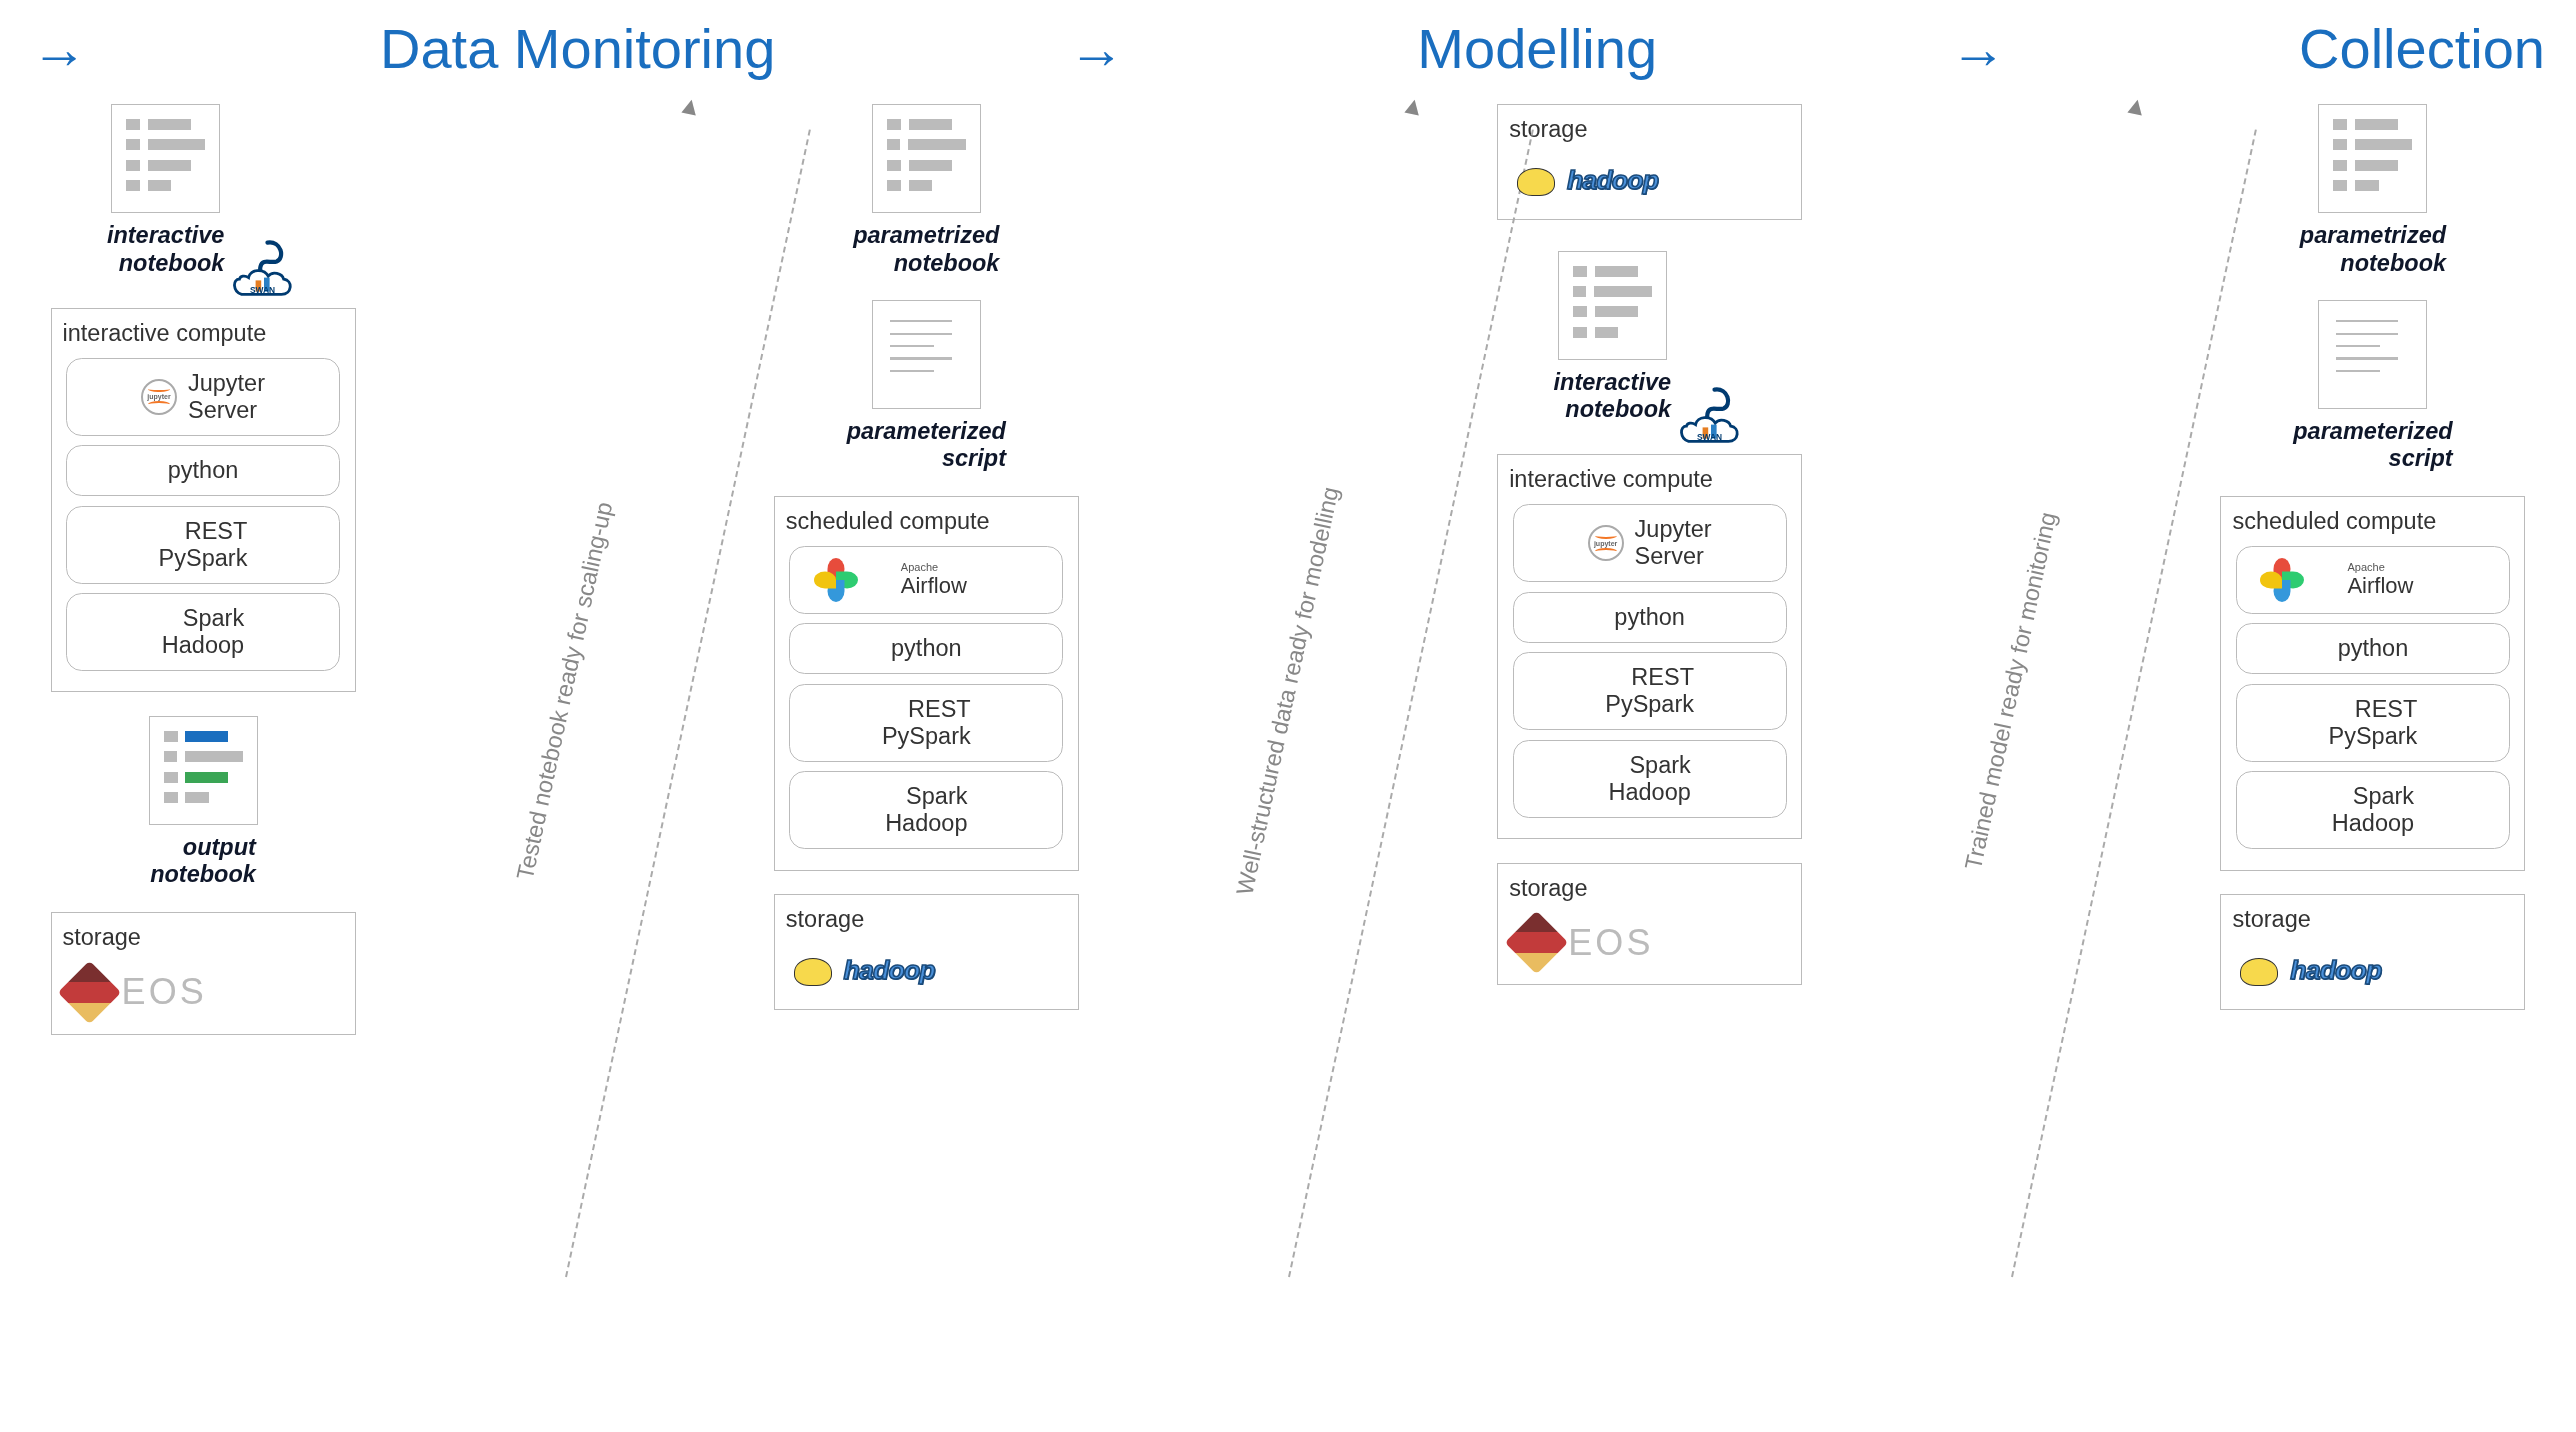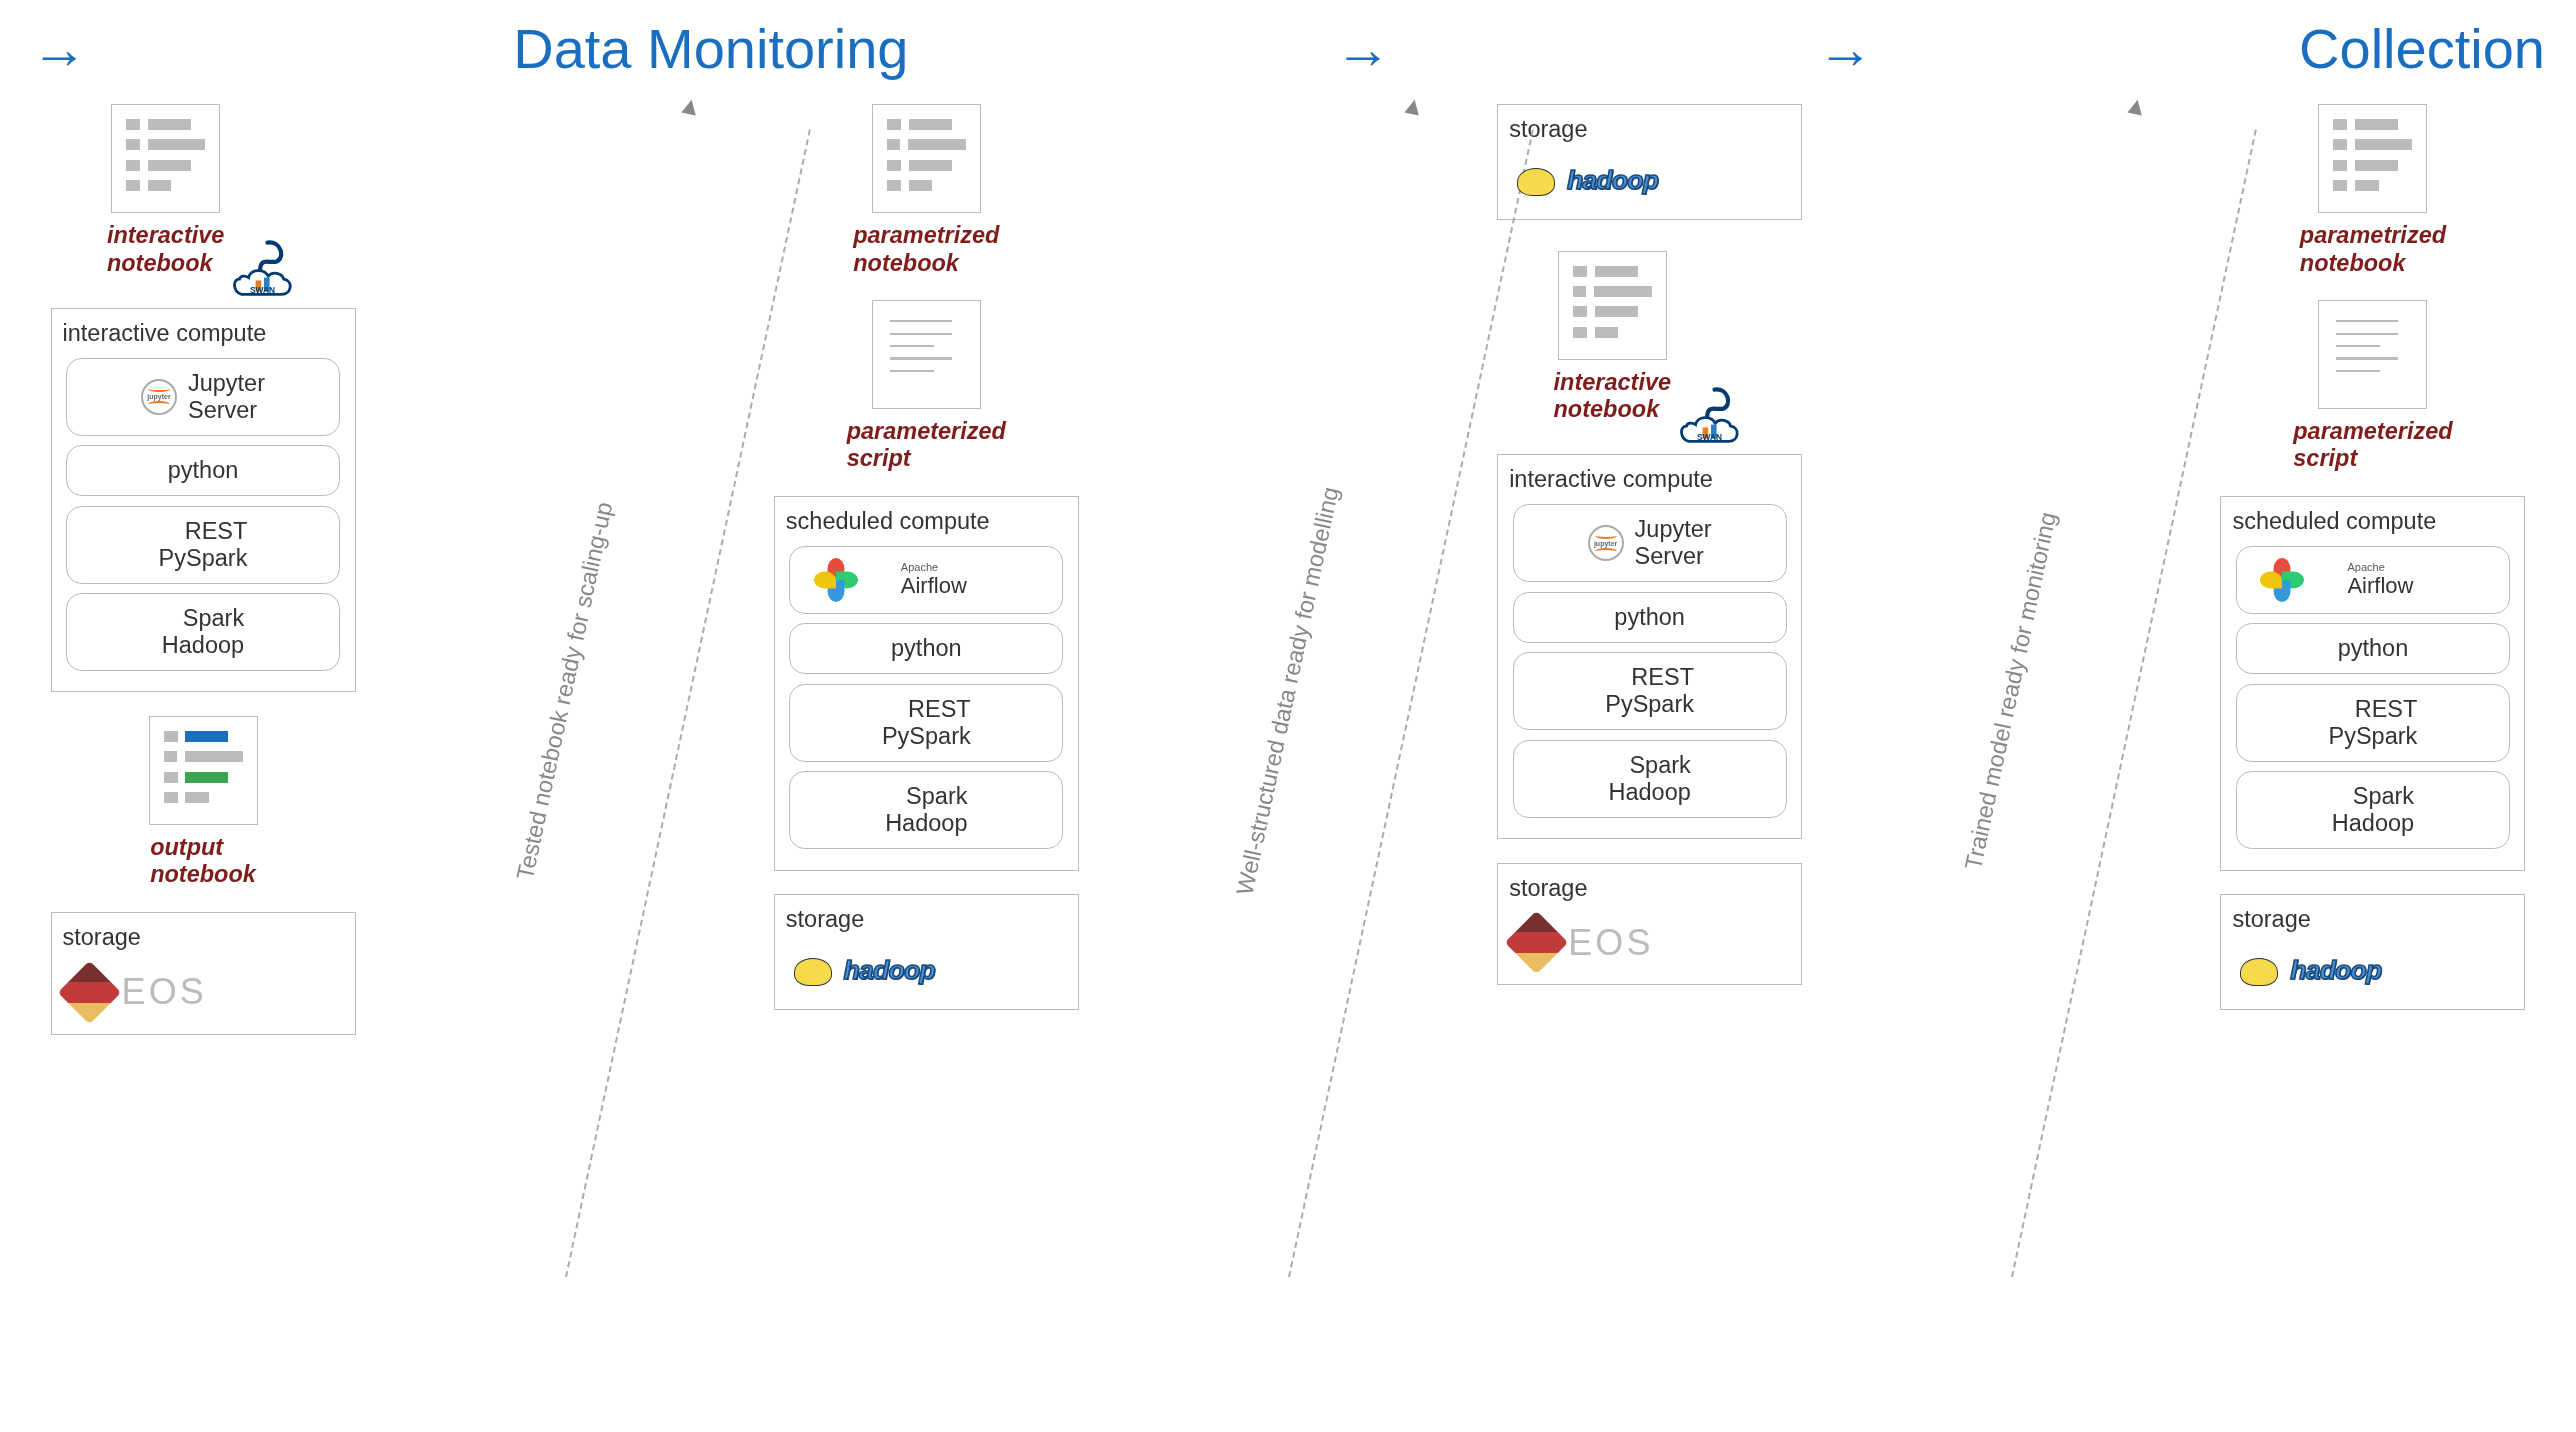--- a/index.html
+++ b/index.html
@@ -63,25 +63,25 @@
     padding: 19px 17px;
     display: flex;
     flex-direction: column;
     gap: 10.2px;
     margin-bottom: 9.4px;
   }
   .script-line { height: 2.3px; background: #bbb; }
   .script-line.w1 { width: 85%; }
   .script-line.w2 { width: 60%; }
   .caption {
-    color: #7f1d1d;
+    color: #0f172a;
     font-style: italic;
     font-weight: 600;
     font-size: 23.5px;
-    text-align: left;
+    text-align: right;
     line-height: 1.15;
     margin-bottom: 23.5px;
   }
   .compute-box, .storage-box {
     border: 1.6px solid #bbb;
     background: #fff;
     padding: 11px;
     width: 305px;
     margin-bottom: 23.5px;
   }
@@ -212,20 +212,21 @@
   .with-swan { display: flex; align-items: flex-end; gap: 4.7px; margin-bottom: 7.8px;}
   .img-block { display:flex; flex-direction:column; align-items:center; }
 </style>
 </head>
 <body>
 
 <div class="header-row">
   <div class="phase-arrow">→</div>
   <div class="phase-title">Data Monitoring</div>
   <div class="phase-arrow">→</div>
+  <div class="phase-title">Modelling</div>
   <div class="phase-arrow">→</div>
   <div class="phase-title">Collection</div>
 </div>
 
 <div class="columns">
 
   <div class="col">
     <div class="with-swan">
       <div class="img-block">
         <div class="notebook-icon">

